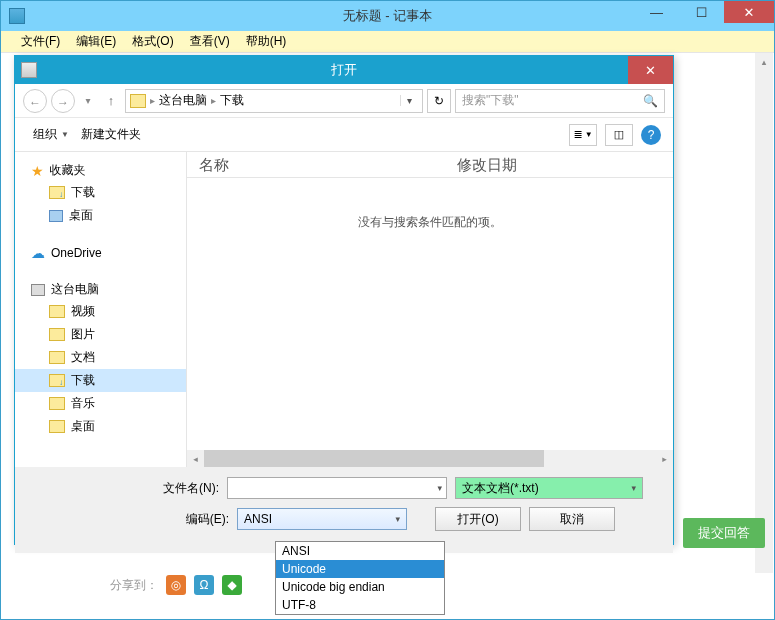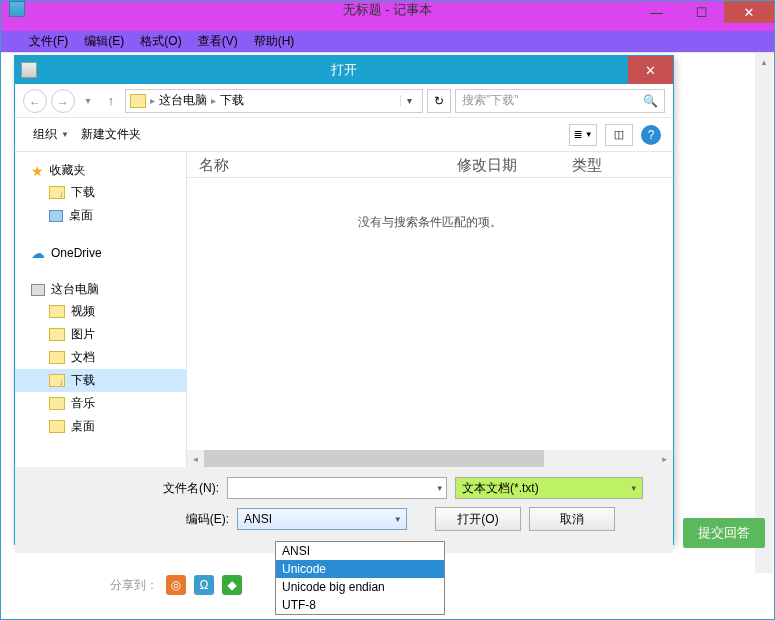--- a/index.html
+++ b/index.html
@@ -1,27 +1,27 @@
 <!DOCTYPE html>
 <html><head>
 <meta charset="utf-8">
 <style>
 * { box-sizing: border-box; margin: 0; padding: 0; font-family: "Microsoft YaHei", "Segoe UI", sans-serif; }
 body { background: #fff; width: 775px; height: 620px; overflow: hidden; position: relative; }
 
 
 .notepad-window { position: absolute; top: 0; left: 0; width: 775px; height: 620px; background: #fff; border: 1px solid #3a9ecb; }
-.notepad-titlebar { height: 30px; background: #d946ef; display: flex; position: relative; }
+.notepad-titlebar { height: 30px; background: #7dd3fc; display: flex; align-items: center; position: relative; }
 .notepad-icon { width: 16px; height: 16px; margin-left: 8px; background: linear-gradient(#5bb3e0, #3a9ecb); border: 1px solid #2a7ea8; }
 .notepad-title { position: absolute; left: 50%; transform: translateX(-50%); font-size: 13px; color: #333; }
 .win-controls { position: absolute; right: 0; top: 0; display: flex; }
 .win-control { width: 45px; height: 22px; display: flex; align-items: center; justify-content: center; font-size: 13px; cursor: pointer; }
 .win-control.close { background: #c75050; color: #fff; width: 50px; }
 .win-control.min, .win-control.max { color: #333; }
-.notepad-menubar { height: 22px; background: #8b5cf6; border-bottom: 1px solid #e5e5e5; display: flex; padding-left: 20px; font-size: 12px; }
+.notepad-menubar { height: 22px; background: #fef9c3; border-bottom: 1px solid #e5e5e5; display: flex; padding-left: 12px; font-size: 12px; }
 .menu-item { padding: 2px 8px; cursor: pointer; }
 .scrollbar-v { position: absolute; right: 1px; top: 52px; width: 18px; height: 520px; background: #f0f0f0; }
 .scrollbar-arrow { height: 18px; display: flex; align-items: center; justify-content: center; font-size: 9px; color: #888; }
 
 
 .dialog { position: absolute; left: 14px; top: 55px; width: 660px; height: 490px; background: #fff; border: 1px solid #1ba1ce; box-shadow: 2px 2px 8px rgba(0,0,0,0.2); }
 .dialog-titlebar { height: 28px; background: #1ba1ce; display: flex; align-items: center; position: relative; }
 .dialog-icon { width: 16px; height: 16px; margin-left: 6px; background: linear-gradient(#eee, #ccc); border: 1px solid #999; }
 .dialog-title { position: absolute; left: 50%; transform: translateX(-50%); font-size: 13px; color: #fff; }
 .dialog-close { position: absolute; right: 0; top: 0; width: 45px; height: 28px; background: #c75050; color: #fff; display: flex; align-items: center; justify-content: center; font-size: 13px; cursor: pointer; }
@@ -71,21 +71,21 @@
 .scroll-track { flex: 1; position: relative; }
 .scroll-thumb-h { position: absolute; left: 0; top: 0; height: 17px; width: 340px; background: #cdcdcd; }
 .scroll-btn { width: 17px; height: 17px; display: flex; align-items: center; justify-content: center; font-size: 9px; color: #888; }
 
 .bottom-panel { background: #f0f0f0; padding: 10px 14px 14px; }
 .form-row { display: flex; align-items: center; gap: 8px; margin-bottom: 8px; }
 .form-label { width: 80px; text-align: right; font-size: 12px; }
 .filename-label { margin-left: 110px; }
 .filename-input { width: 220px; height: 22px; border: 1px solid #aaa; background: #fff; font-size: 12px; padding: 0 4px; display: flex; align-items: center; }
 .filename-input .drop { margin-left: auto; font-size: 9px; color: #555; }
-.filetype-select { width: 188px; height: 22px; border: 1px solid #aaa; background: #bef264; font-size: 12px; padding: 0 6px; display: flex; align-items: center; gap: 24px; }
+.filetype-select { width: 188px; height: 22px; border: 1px solid #aaa; background: #86efac; font-size: 12px; padding: 0 6px; display: flex; align-items: center; gap: 24px; }
 .filetype-select .drop { margin-left: auto; font-size: 9px; color: #555; }
 .encoding-select { width: 170px; height: 22px; border: 1px solid #7aa3cc; background: linear-gradient(#f0f7ff, #dceaff); font-size: 12px; padding: 0 6px; display: flex; align-items: center; position: relative; }
 .encoding-select .drop { margin-left: auto; font-size: 9px; color: #555; }
 .btn { width: 86px; height: 24px; border: 1px solid #aaa; background: linear-gradient(#fdfdfd, #e8e8e8); font-size: 12px; cursor: pointer; display: flex; align-items: center; justify-content: center; }
 
 .dropdown-list { position: absolute; left: 275px; top: 541px; width: 170px; background: #fff; border: 1px solid #888; font-size: 12px; z-index: 100; }
 .dropdown-option { padding: 2px 6px; cursor: pointer; }
 .dropdown-option.highlighted { background: #2a8dd4; color: #fff; }
 
 
@@ -223,21 +223,20 @@
           <span class="icon-folder"></span>
           <span>桌面</span>
         </div>
       </div>
     </div>
 
     <div class="list-panel">
       <div class="list-header">
         <div class="list-col col-name">名称</div>
         <div class="list-col col-date">修改日期</div>
-        <div class="list-col col-type">类型</div>
       </div>
       <div class="list-empty">没有与搜索条件匹配的项。</div>
       <div class="list-scroll-h">
         <div class="scroll-btn">◂</div>
         <div class="scroll-track">
             <div class="scroll-thumb-h"></div>
           </div>
         <div class="scroll-btn">▸</div>
       </div>
     </div>

